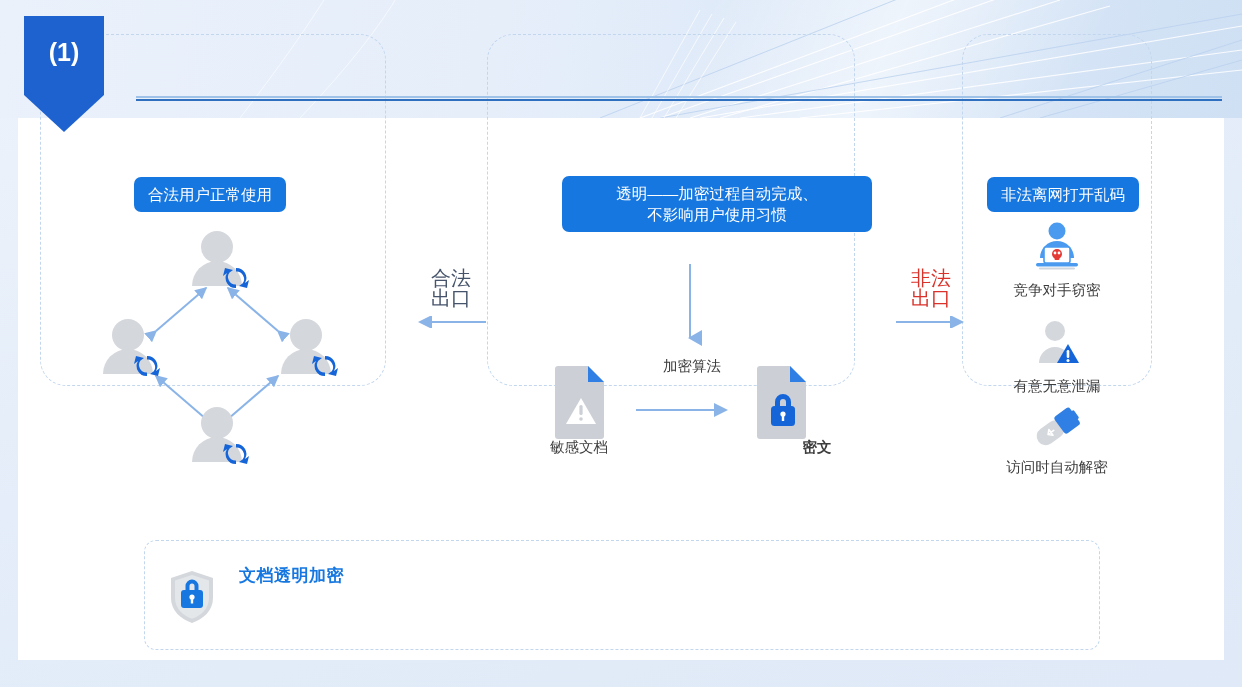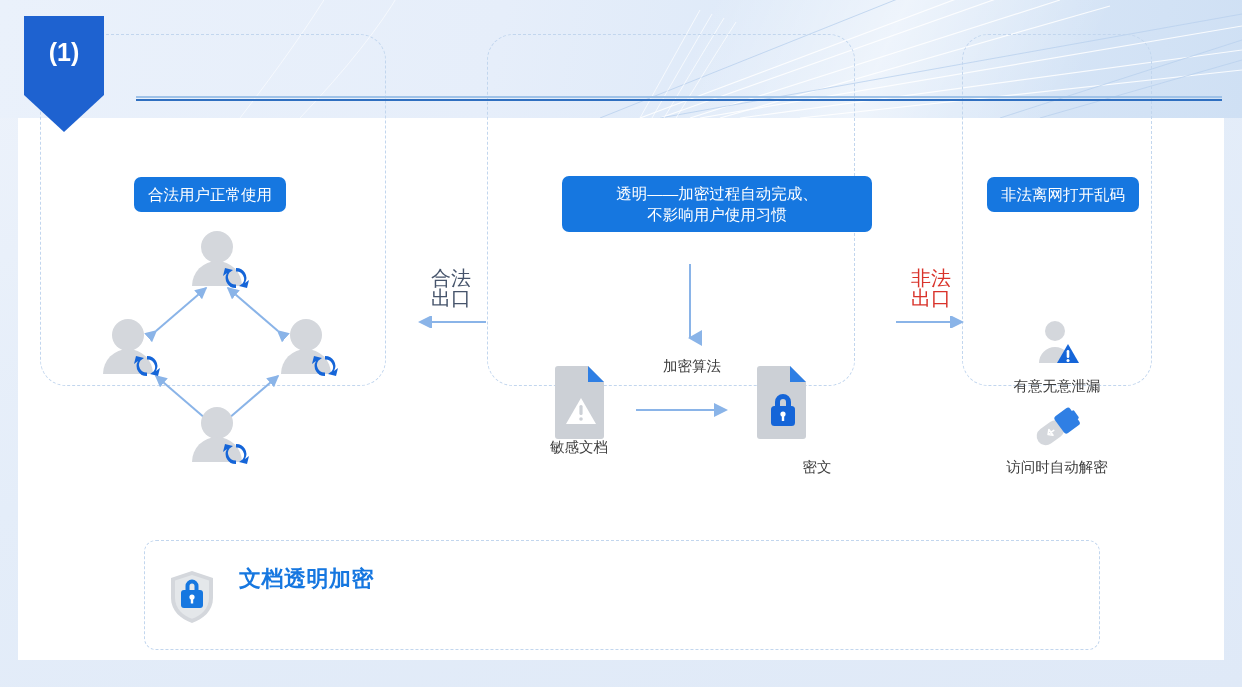--- a/index.html
+++ b/index.html
@@ -121,21 +121,21 @@
   .doc-flow   { position: absolute; left: 520px; top: 358px; width: 320px; height: 105px; }
 
   .doc-label {
     position: absolute;
     font-size: 14.5px;
     color: #3d3d3d;
     text-align: center;
     width: 120px;
   }
   .doc-label-a { left: 519px; top: 438px; }
-  .doc-label-b { left: 757px; top: 458px; }
+  .doc-label-b { left: 757px; top: 438px; font-weight: bold; }
 
   .algo-label {
     position: absolute;
     left: 632px; top: 357px;
     width: 120px;
     text-align: center;
     font-size: 14.5px;
     color: #3d3d3d;
   }
 
@@ -175,21 +175,21 @@
     left: 144px; top: 540px;
     width: 956px; height: 110px;
     border: 1.5px dashed #c2d6ee;
     border-radius: 12px;
     box-sizing: border-box;
   }
   .summary-icon { position: absolute; left: 22px; top: 28px; }
   .summary-title {
     position: absolute;
     left: 94px; top: 23px;
-    font-size: 22px;
+    font-size: 17px;
     font-weight: bold;
     color: #1677e0;
     letter-spacing: 0.5px;
   }
   .summary-body {
     position: absolute;
     left: 94px; top: 54px;
     width: 812px;
     font-size: 13.5px;
     line-height: 23px;
@@ -365,20 +365,35 @@
     <svg width="74" height="12" viewBox="0 0 74 12">
       <defs>
         <marker id="ahr2" markerWidth="8" markerHeight="8" refX="6" refY="3.5" orient="auto">
           <path d="M0,0 L7,3.5 L0,7 z" fill="#8ab4e8"></path>
         </marker>
       </defs>
       <line x1="2" y1="6" x2="68" y2="6" stroke="#8ab4e8" stroke-width="2" marker-end="url(#ahr2)"></line>
     </svg>
   </div>
 
+  <div class="threat threat-1">
+    <svg width="62" height="52" viewBox="0 0 62 52">
+      <circle cx="31" cy="9" r="8.5" fill="#4a9bf0"></circle>
+      <path d="M14,36 a17,17 0 0 1 34,0 z" fill="#4a9bf0"></path>
+      <rect x="18" y="25" width="26" height="16" rx="2" fill="#ffffff"></rect>
+      <rect x="18" y="25" width="26" height="16" rx="2" fill="none" stroke="#4a9bf0" stroke-width="1.6"></rect>
+      <circle cx="31" cy="32" r="5" fill="#e53935"></circle>
+      <circle cx="29" cy="31" r="1.4" fill="#ffffff"></circle>
+      <circle cx="33" cy="31" r="1.4" fill="#ffffff"></circle>
+      <rect x="28.5" y="35" width="5" height="3" rx="1" fill="#e53935"></rect>
+      <rect x="10" y="41" width="42" height="3.4" rx="1.7" fill="#4a9bf0"></rect>
+      <rect x="13" y="45.4" width="36" height="2" rx="1" fill="#cfd6de"></rect>
+    </svg>
+    <div class="cap">竞争对手窃密</div>
+  </div>
 
   <div class="threat threat-2">
     <svg width="62" height="50" viewBox="0 0 62 50">
       <circle cx="29" cy="11" r="10" fill="#d4d7dc"></circle>
       <path d="M13,43 a16,16 0 0 1 32,0 z" fill="#d4d7dc"></path>
       <path d="M42,24 L53,43 H31 z" fill="#1565d8"></path>
       <rect x="40.7" y="30" width="2.6" height="8" rx="1.3" fill="#ffffff"></rect>
       <circle cx="42" cy="40.4" r="1.5" fill="#ffffff"></circle>
     </svg>
     <div class="cap">有意无意泄漏</div>

